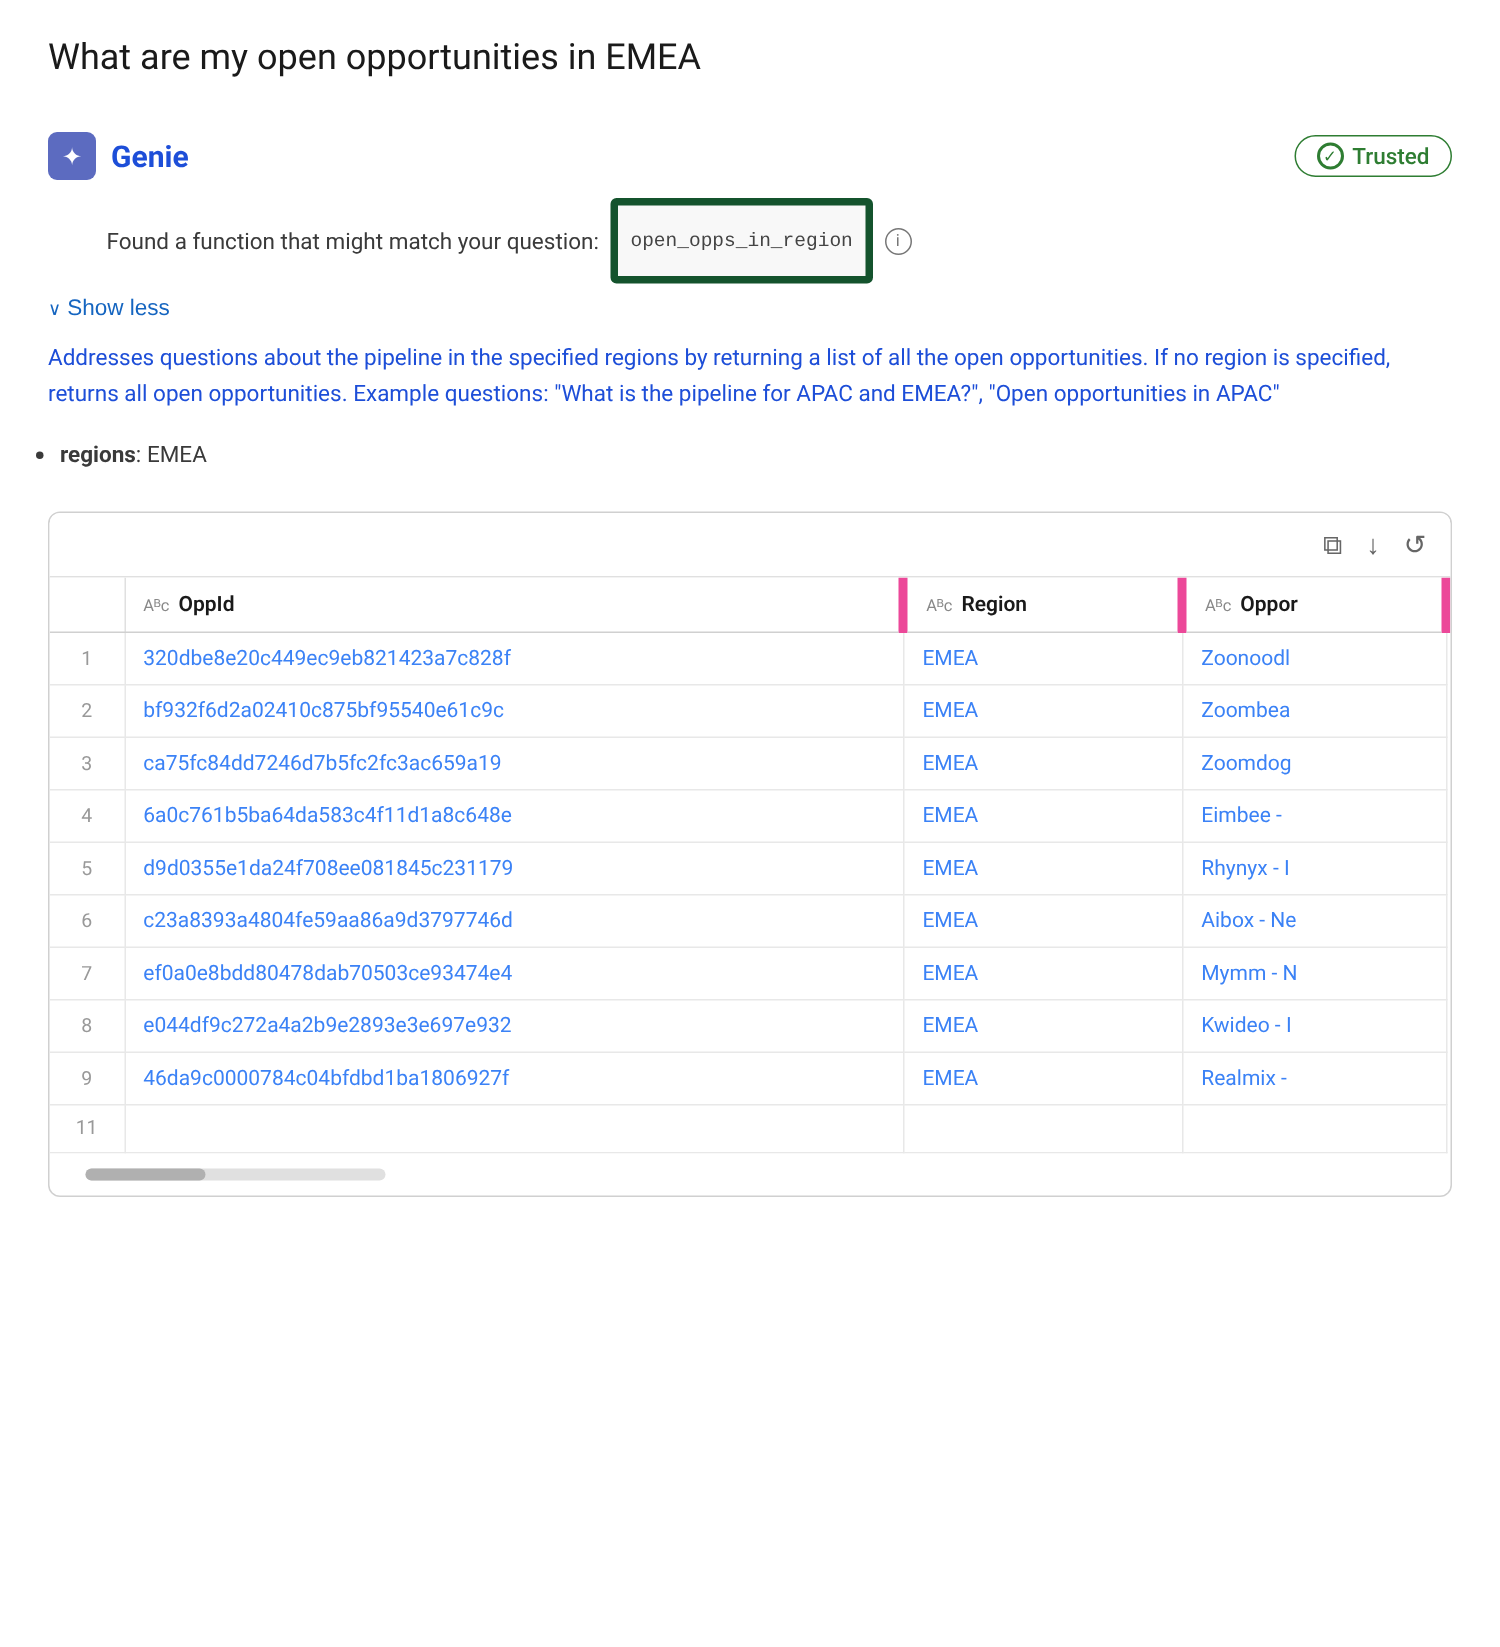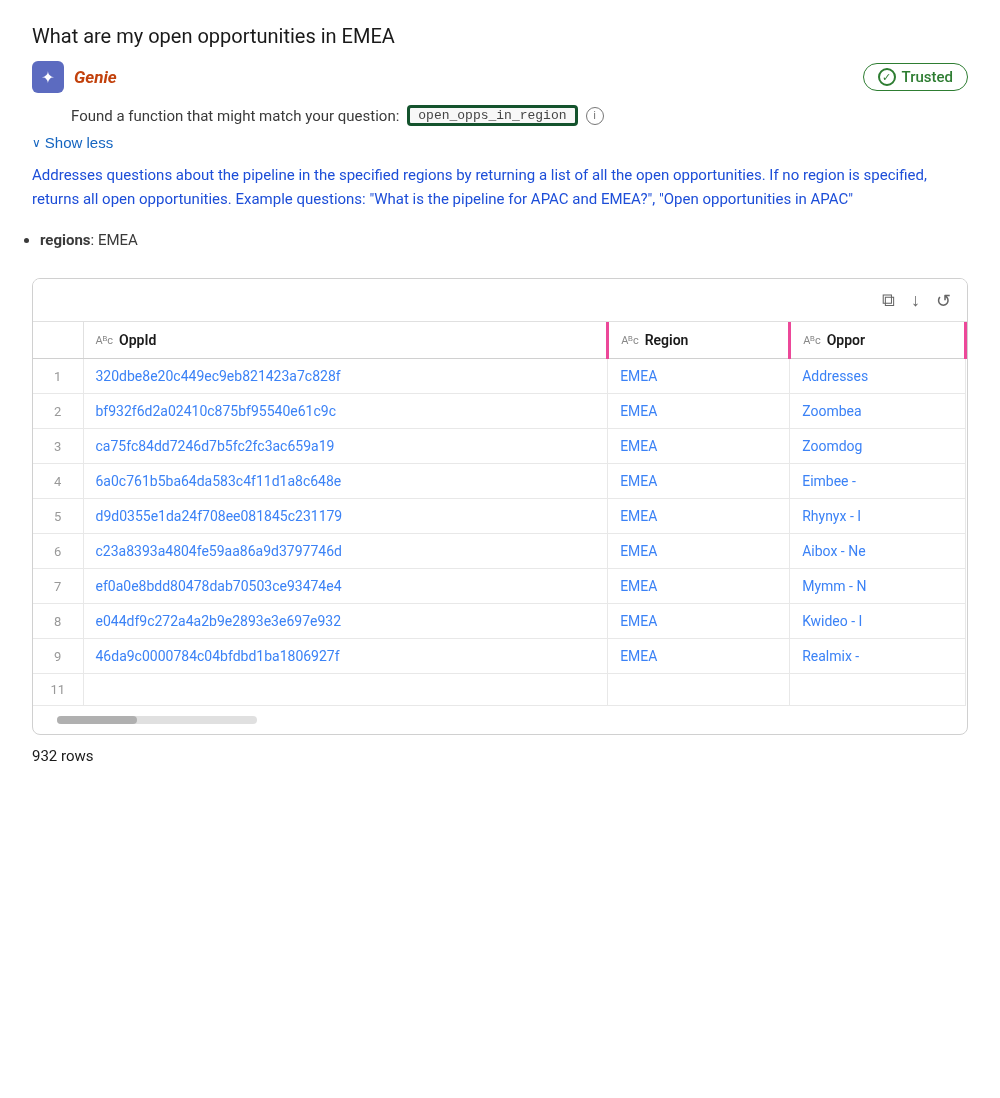--- a/index.html
+++ b/index.html
@@ -6,23 +6,23 @@
     body {
       font-family: -apple-system, BlinkMacSystemFont, 'Segoe UI', Roboto, sans-serif;
       background: #fff;
       color: #1a1a1a;
       width: 1000px;
       min-height: 1098px;
       padding: 24px 32px;
     }
 
     .query-text {
-      font-size: 20px;
+      font-size: 24px;
       color: #1a1a1a;
-      margin-bottom: 13px;
+      margin-bottom: 36px;
       font-weight: 400;
     }
 
     .genie-card {
       background: #fff;
       border: none;
     }
 
     .genie-header {
       display: flex;
@@ -43,24 +43,23 @@
       background: #5c6bc0;
       border-radius: 6px;
       display: flex;
       align-items: center;
       justify-content: center;
       color: white;
       font-size: 16px;
     }
 
     .genie-name {
-      font-size: 17px;
+      font-size: 20px;
       font-weight: 700;
-      color: #c2410c;
-      font-style: italic;
+      color: #1d4ed8;
     }
 
     .trusted-badge {
       display: flex;
       align-items: center;
       gap: 6px;
       border: 1.5px solid #2e7d32;
       border-radius: 20px;
       padding: 4px 14px;
       color: #2e7d32;
@@ -84,23 +83,23 @@
       align-items: center;
       gap: 8px;
       margin-bottom: 8px;
       font-size: 15px;
       color: #3a3a3a;
       margin-left: 39px;
     }
 
     .function-badge {
       display: inline-block;
-      border: 3px solid #14532d;
+      border: 5px solid #14532d;
       border-radius: 4px;
-      padding: 0 8px;
+      padding: 16px 8px;
       font-family: 'Courier New', monospace;
       font-size: 13px;
       color: #444;
       background: #f8f8f8;
     }
 
     .info-icon {
       width: 18px;
       height: 18px;
       border: 1.5px solid #777;
@@ -179,21 +178,21 @@
 
     .data-table {
       width: 100%;
       border-collapse: collapse;
       font-size: 14px;
     }
 
     .data-table th {
       background: #fff;
       border-bottom: 1px solid #d0d0d0;
-      border-right: 3px solid #ec4899;
+      border-right: 6px solid #ec4899;
       padding: 10px 12px;
       text-align: left;
       font-weight: 600;
       color: #1a1a1a;
       white-space: nowrap;
     }
 
     .data-table th:first-child {
       width: 50px;
       text-align: center;
@@ -340,21 +339,21 @@
                 <span>Oppor</span>
               </div>
             </th>
           </tr>
         </thead>
         <tbody id="table-body">
         <tr>
       <td>1</td>
       <td>320dbe8e20c449ec9eb821423a7c828f</td>
       <td>EMEA</td>
-      <td>Addresses</td>
+      <td>Zoonoodl</td>
     </tr>
             <tr>
       <td>2</td>
       <td>bf932f6d2a02410c875bf95540e61c9c</td>
       <td>EMEA</td>
       <td>Zoombea</td>
     </tr>
             <tr>
       <td>3</td>
       <td>ca75fc84dd7246d7b5fc2fc3ac659a19</td>
@@ -408,15 +407,14 @@
     </div>
 
     <div class="table-scroll-row">
       <div class="horizontal-scrollbar">
         <div class="scrollbar-thumb"></div>
       </div>
     </div>
 
   </div>
 
-  <p class="rows-count">932 rows</p>
 
 </div>
 
 </body></html>

